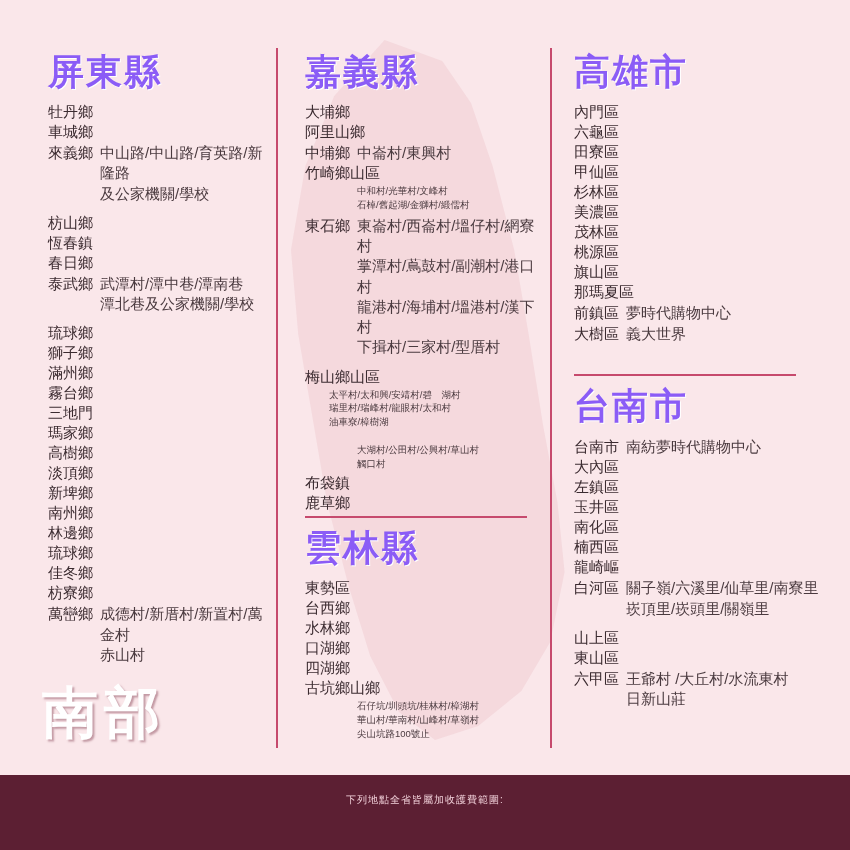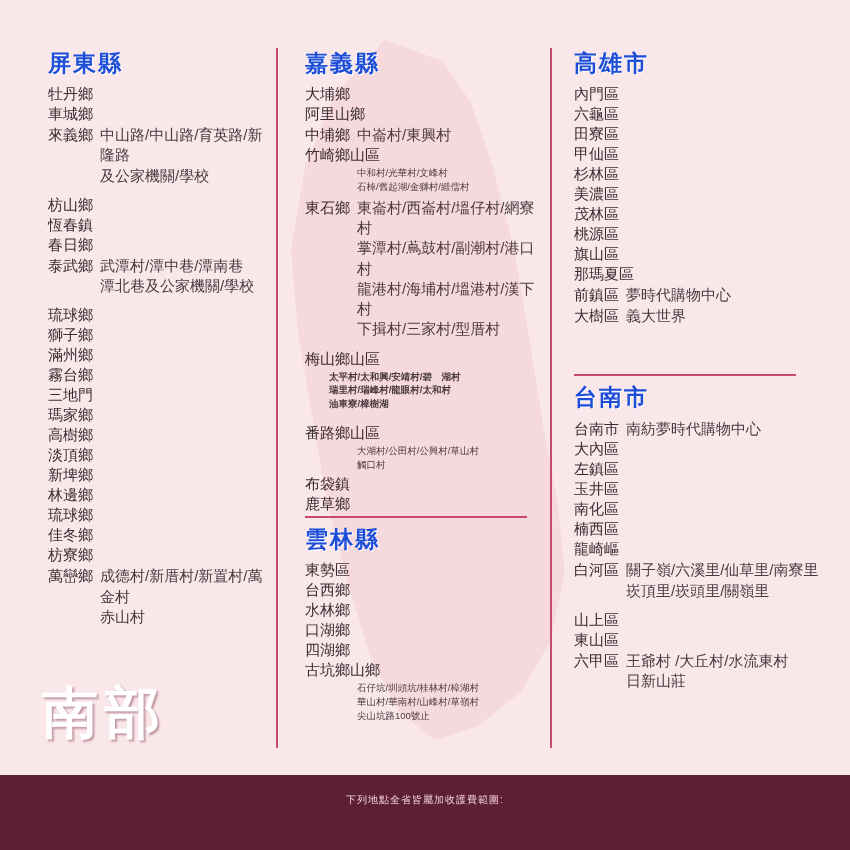--- a/index.html
+++ b/index.html
@@ -23,23 +23,23 @@
       80% 55%, 84% 66%, 86% 76%, 82% 86%, 74% 93%, 62% 98%,
       50% 100%, 40% 96%, 32% 88%, 26% 78%, 20% 66%, 16% 54%,
       12% 42%, 10% 30%, 14% 18%, 22% 8%
     );
     z-index: 0;
   }
   .sheet { position: relative; z-index: 1; width:850px; height:850px; }
 
   .col { position: absolute; }
   .col-title {
-    font-size: 23px;
+    font-size: 36px;
     font-weight: bold;
-    color: #1d4ed8;
+    color: #8b5cf6;
     letter-spacing: 2px;
     margin-bottom: 6px;
     text-shadow: 1px 1px 0 #ffffff;
   }
   .divider-v {
     position: absolute;
     width: 2px;
     background: #c64a6d;
   }
   .divider-h {
@@ -152,20 +152,23 @@
       <div class="row">
           <span class="place">高樹鄉</span>
         </div>
       <div class="row">
           <span class="place">淡頂鄉</span>
         </div>
       <div class="row">
           <span class="place">新埤鄉</span>
         </div>
       <div class="row">
+          <span class="place">南州鄉</span>
+        </div>
+      <div class="row">
           <span class="place">林邊鄉</span>
         </div>
       <div class="row">
           <span class="place">琉球鄉</span>
         </div>
       <div class="row">
           <span class="place">佳冬鄉</span>
         </div>
       <div class="row">
           <span class="place">枋寮鄉</span>
@@ -200,27 +203,24 @@
           <span class="place">東石鄉</span>
           <span class="note" style="white-space:pre-line">東崙村/西崙村/塭仔村/網寮村
 掌潭村/蔦鼓村/副潮村/港口村
 龍港村/海埔村/塭港村/漢下村
 下揖村/三家村/型厝村</span>
         </div>
       <div class="gap"></div>
       <div class="row">
           <span class="place">梅山鄉山區</span>
         </div>
-      <div class="sub" style="white-space:pre-line; font-weight:bold;">太平村/太和興/安靖村/碧　湖村
+      <div class="sub" style="white-space:pre-line; ">太平村/太和興/安靖村/碧　湖村
 瑞里村/瑞峰村/龍眼村/太和村
 油車寮/樟樹湖</div>
       <div class="gap"></div>
-      <div class="row">
-          <span class="place">番路鄉山區</span>
-        </div>
       <div class="sub" style="white-space:pre-line; margin-left:52px;">大湖村/公田村/公興村/草山村
 觸口村</div>
       <div class="row">
           <span class="place">布袋鎮</span>
         </div>
       <div class="row">
           <span class="place">鹿草鄉</span>
         </div>
     </div>
   </div>

